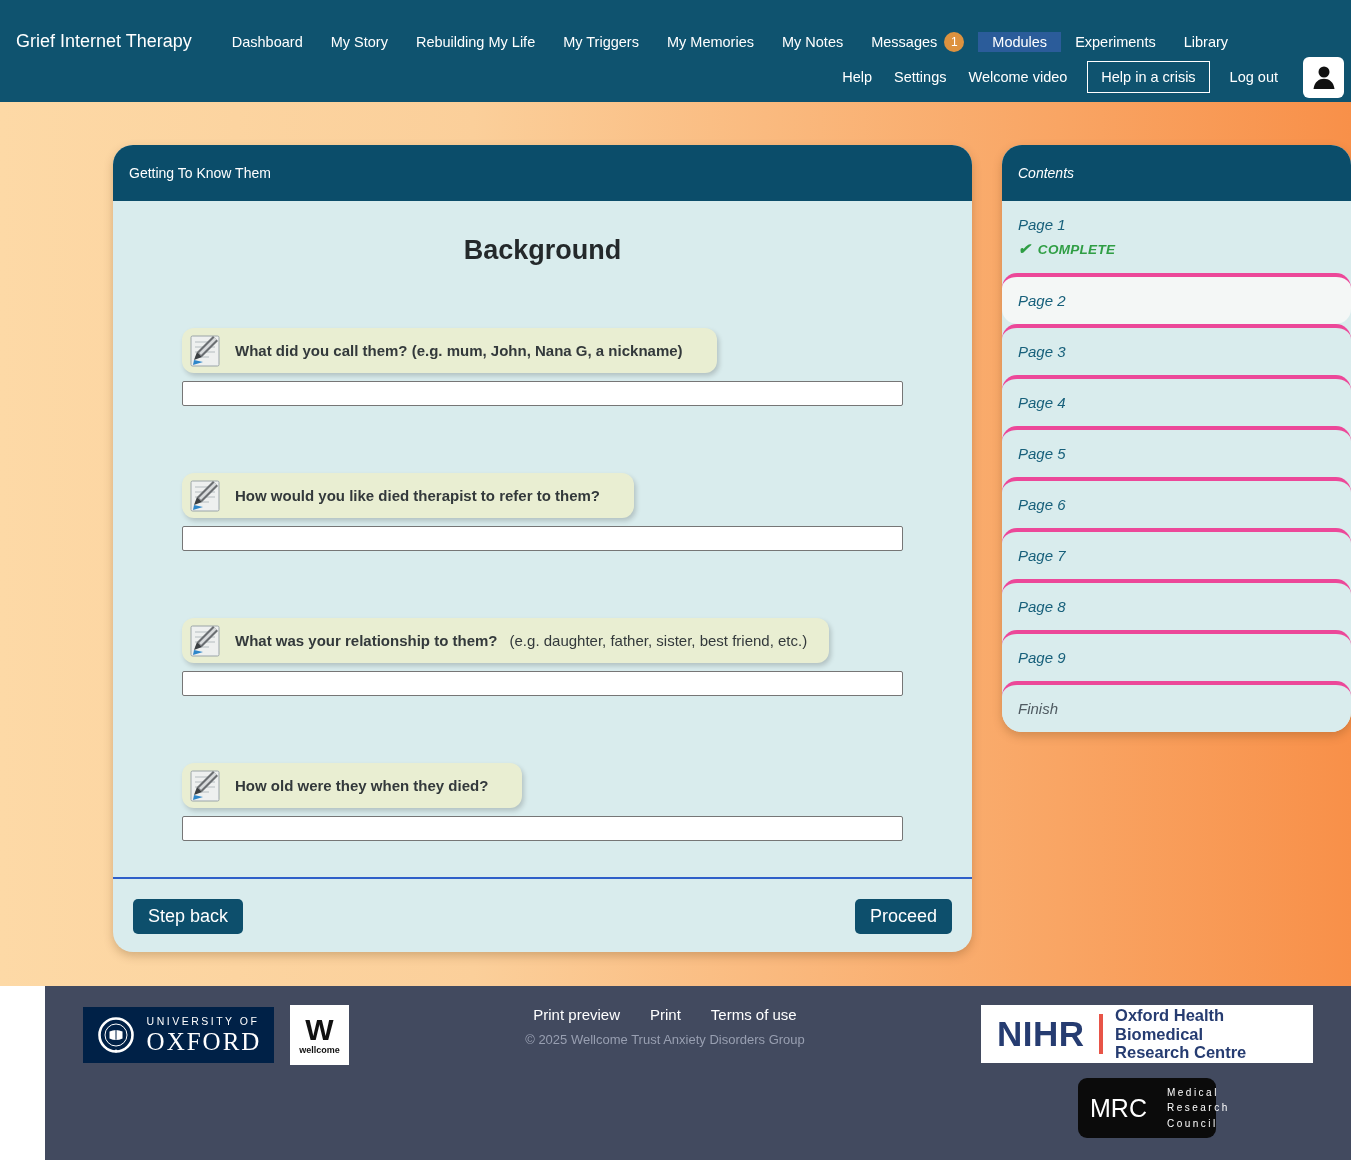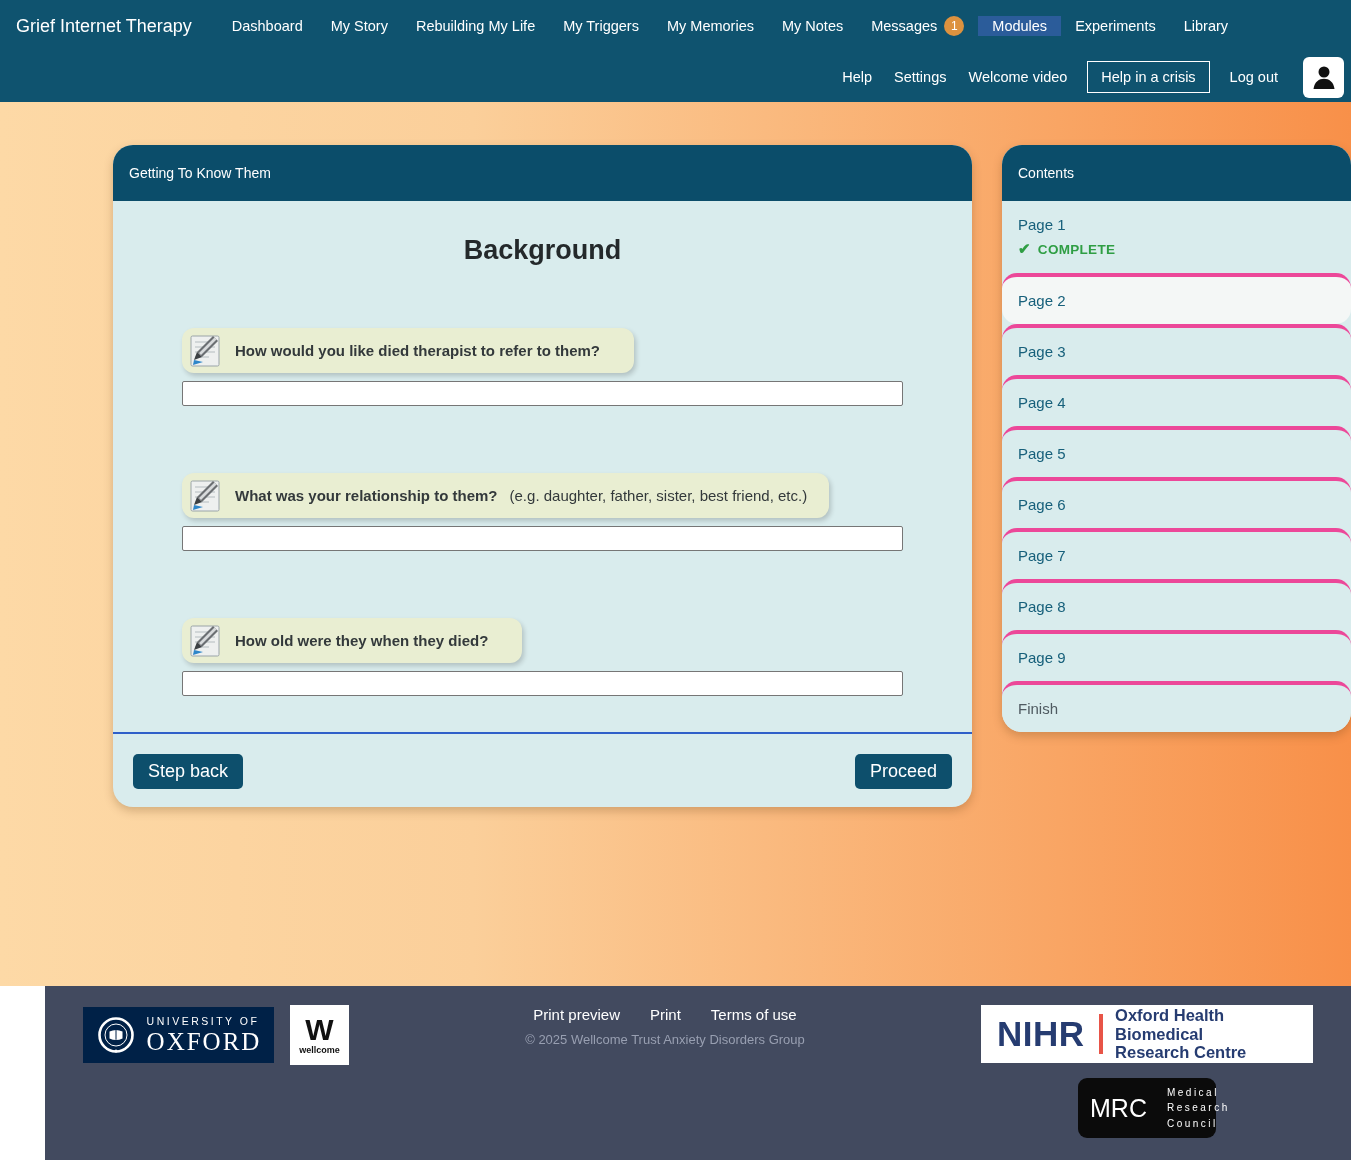--- a/index.html
+++ b/index.html
@@ -6,21 +6,21 @@
   html, body { margin: 0; padding: 0; }
   body {
     width: 1351px; height: 1160px;
     font-family: "Liberation Sans", sans-serif;
     overflow: hidden;
   }
   .page { width: 1351px; height: 1160px; display: flex; flex-direction: column; }
 
   
   .header { background: #0f536f; color: #fff; flex: 0 0 102px; }
-  .nav-row1 { height: 52px; display: flex; align-items: center; }
+  .nav-row1 { height: 52px; display: flex; align-items: flex-end; }
   .brand { display: flex; align-items: center; padding: 0 26px 0 16px; font-size: 18px; color: #fff; white-space: nowrap; }
   .nav-items { display: flex; align-items: stretch; }
   .nav-item { display: flex; align-items: center; gap: 7px; padding: 0 14px; font-size: 14.5px; color: #fff; cursor: pointer; white-space: nowrap; }
   .nav-item.active { background: #2b5c9a; }
   .badge { background: #dd923f; color: #fff; min-width: 20px; height: 20px; border-radius: 10px; display: inline-flex; align-items: center; justify-content: center; font-size: 12px; padding: 0 6px; }
   .nav-row2 { height: 50px; display: flex; align-items: center; justify-content: flex-end; padding-right: 4px; }
   .nav2-item { color: #fff; font-size: 14.5px; padding: 0 11px; cursor: pointer; white-space: nowrap; }
   .nav2-item.boxed { border: 1px solid #fff; padding: 7px 13px; margin: 0 9px; }
   .avatar-btn { width: 41px; height: 41px; background: #fff; border-radius: 6px; margin-left: 14px; margin-right: 3px; display: flex; align-items: center; justify-content: center; cursor: pointer; }
   .avatar-btn svg { width: 30px; height: 30px; }
@@ -37,21 +37,21 @@
   .question:last-child { margin-bottom: 36px; }
   .bubble { display: inline-flex; align-items: center; gap: 12px; background: #e9eed2; border-radius: 12px; padding: 4px 22px 4px 5px; min-height: 45px; box-shadow: 2px 3px 5px rgba(0,0,0,0.18); }
   .bubble .q-icon { width: 36px; height: 36px; flex: 0 0 36px; }
   .q-bold { font-weight: bold; font-size: 15px; color: #33393b; }
   .q-normal { font-size: 15px; color: #33393b; }
   .q-input { display: block; width: 100%; height: 25px; margin-top: 8px; border: 1px solid #767676; border-radius: 2px; background: #fff; font-size: 14px; padding: 0 6px; font-family: "Liberation Sans", sans-serif; }
   .card-actions { border-top: 2px solid #2f5fc9; margin-top: 0; padding: 20px 20px 18px 20px; display: flex; justify-content: space-between; }
   .btn { background: #0d4f6c; color: #fff; border: none; border-radius: 5px; font-size: 18px; padding: 7px 15px; cursor: pointer; font-family: "Liberation Sans", sans-serif; }
 
   
-  .contents-card { width: 360px; background: #d9eced; }
+  .contents-card { width: 360px; background: #d9eced; font-style: italic; }
   .contents-list { list-style: none; margin: 0; padding: 0; }
   .contents-item { padding: 15px 16px; font-size: 15px; color: #17607b; cursor: pointer; background: #d9eced; }
   .contents-item + .contents-item { border-top: 4px solid #ec4899; border-radius: 15px; }
   .contents-item.current { background: #f4f7f6; }
   .contents-item.finish { color: #4f5a61; }
   .status-line { margin-top: 7px; color: #2f9e44; font-size: 13.5px; font-weight: bold; display: flex; align-items: center; gap: 7px; letter-spacing: 0.3px; }
   .check-glyph { font-size: 15px; }
 
   
   .footer { flex: 0 0 174px; background: #424a5f; display: flex; align-items: flex-start; padding: 19px 38px 0 38px; margin-left: 45px; }
@@ -135,20 +135,35 @@
     </div>
   </header>
 
   <main class="main">
 
     <section class="card main-card">
       <div class="card-header">Getting To Know Them</div>
       <div class="card-body">
         <h1 class="module-title">Background</h1>
 
+        <div class="question">
+          <div class="bubble">
+            <svg class="q-icon" viewBox="0 0 36 36">
+              <rect x="4" y="3" width="28" height="30" rx="1.5" fill="#eef0ef" stroke="#9aa4a8"></rect>
+              <path d="M8 9h20M8 14h20M8 19h20M8 24h14" stroke="#c8cdd0" stroke-width="1.6" fill="none"></path>
+              <polygon points="26,3 31,8 15,24 10,19" fill="#6b6f72"></polygon>
+              <polygon points="27.5,4.5 29.5,6.5 14,22 12,20" fill="#d7dadb"></polygon>
+              <polygon points="10,19 15,24 7,27" fill="#3c4043"></polygon>
+              <polygon points="7,27 16,29 6,32" fill="#2e86c9"></polygon>
+            </svg>
+            <span class="q-bold">What did you call them? (e.g. mum, John, Nana G, a nickname)</span>
+              <span class="q-normal"></span>
+          </div>
+          <input class="q-input" type="text" value="" style="">
+        </div>
 
         <div class="question">
           <div class="bubble">
             <svg class="q-icon" viewBox="0 0 36 36">
               <rect x="4" y="3" width="28" height="30" rx="1.5" fill="#eef0ef" stroke="#9aa4a8"></rect>
               <path d="M8 9h20M8 14h20M8 19h20M8 24h14" stroke="#c8cdd0" stroke-width="1.6" fill="none"></path>
               <polygon points="26,3 31,8 15,24 10,19" fill="#6b6f72"></polygon>
               <polygon points="27.5,4.5 29.5,6.5 14,22 12,20" fill="#d7dadb"></polygon>
               <polygon points="10,19 15,24 7,27" fill="#3c4043"></polygon>
               <polygon points="7,27 16,29 6,32" fill="#2e86c9"></polygon>

